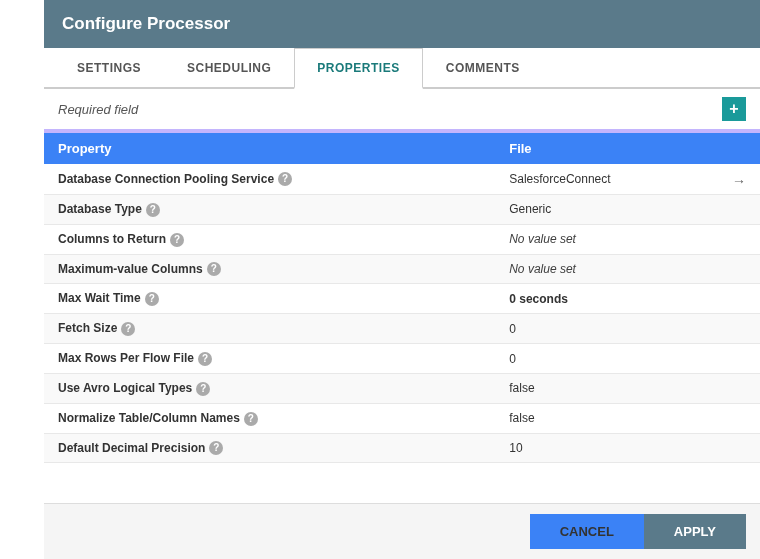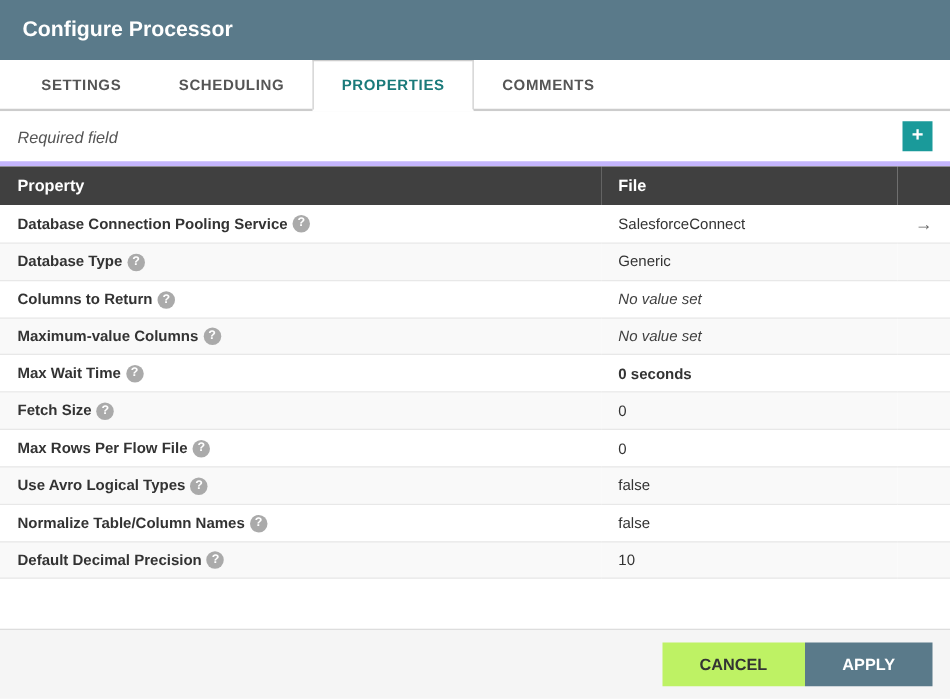--- a/index.html
+++ b/index.html
@@ -1,18 +1,18 @@
 <!DOCTYPE html>
 <html><head>
   <meta charset="utf-8">
   <style>
     * { box-sizing: border-box; margin: 0; padding: 0; }
     body { font-family: Arial, sans-serif; font-size: 13px; background: #f0f0f0; width: 760px; height: 559px; overflow: hidden; }
 
-    .dialog { width: 760px; height: 559px; background: #fff; display: flex; flex-direction: column; }
+    .dialog { width: 760px; height: 559px; background: #fff; display: flex; flex-direction: column; padding-left: 44px; }
 
     .dialog-header {
       background: #5a7a8a;
       color: #fff;
       padding: 14px 18px;
       font-size: 17px;
       font-weight: bold;
     }
 
     .tabs {
@@ -72,21 +72,21 @@
       flex: 1;
       overflow-y: auto;
     }
 
     table {
       width: 100%;
       border-collapse: collapse;
     }
 
     thead tr {
-      background: #404040;
+      background: #3b82f6;
       color: #fff;
       border-radius: 11px;
     }
 
     thead th {
       padding: 8px 14px;
       text-align: left;
       font-size: 13px;
       font-weight: bold;
     }
@@ -129,21 +129,21 @@
       display: flex;
       justify-content: flex-end;
       padding: 10px 14px;
       border-top: 1px solid #ddd;
       background: #f5f5f5;
       gap: 0;
     }
 
     .btn-cancel {
       padding: 10px 30px;
-      background: #bef264;
+      background: #3b82f6;
       color: #333;
       border: none;
       cursor: pointer;
       font-size: 13px;
       font-weight: bold;
       text-transform: uppercase;
     }
 
     .btn-apply {
       padding: 10px 30px;

